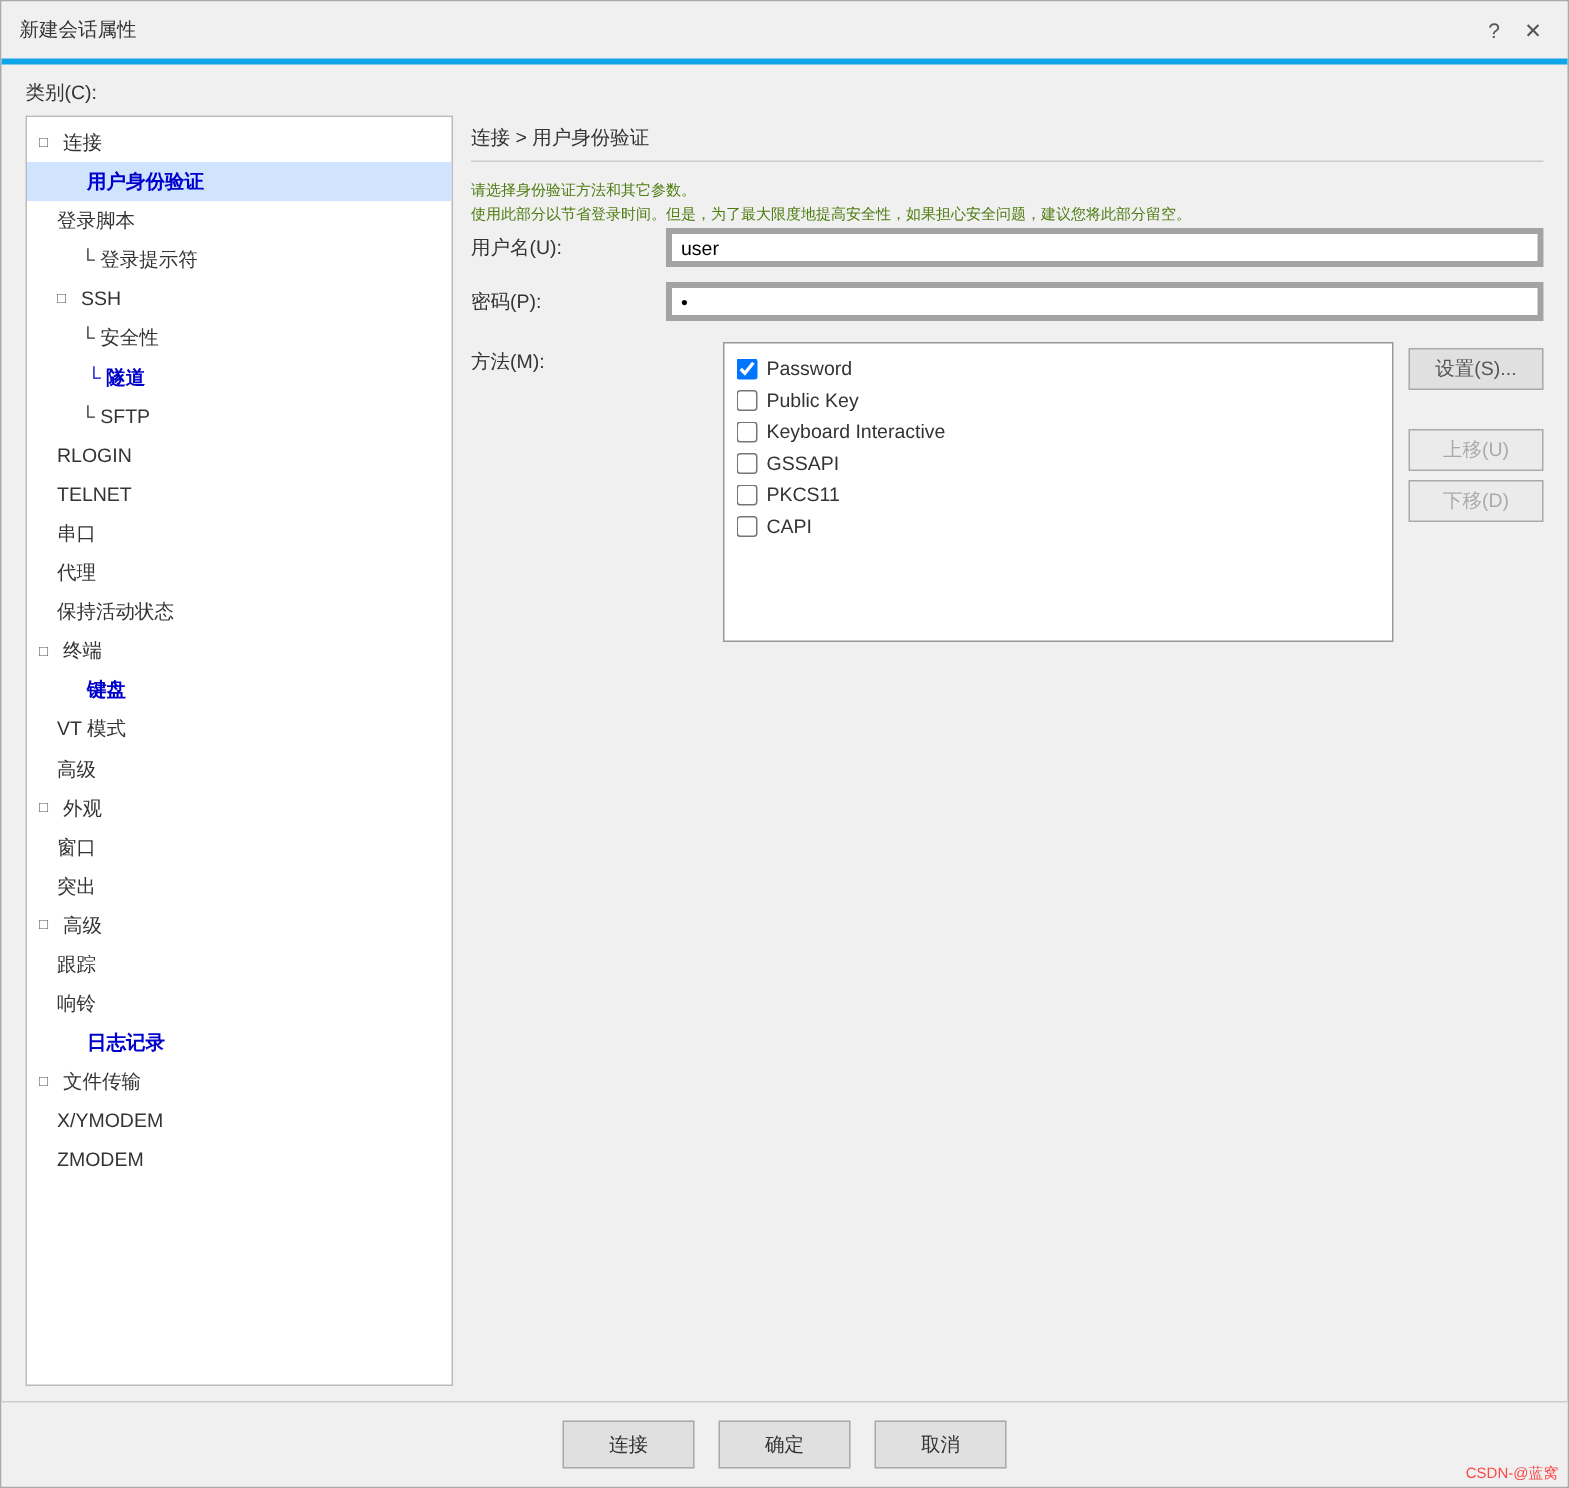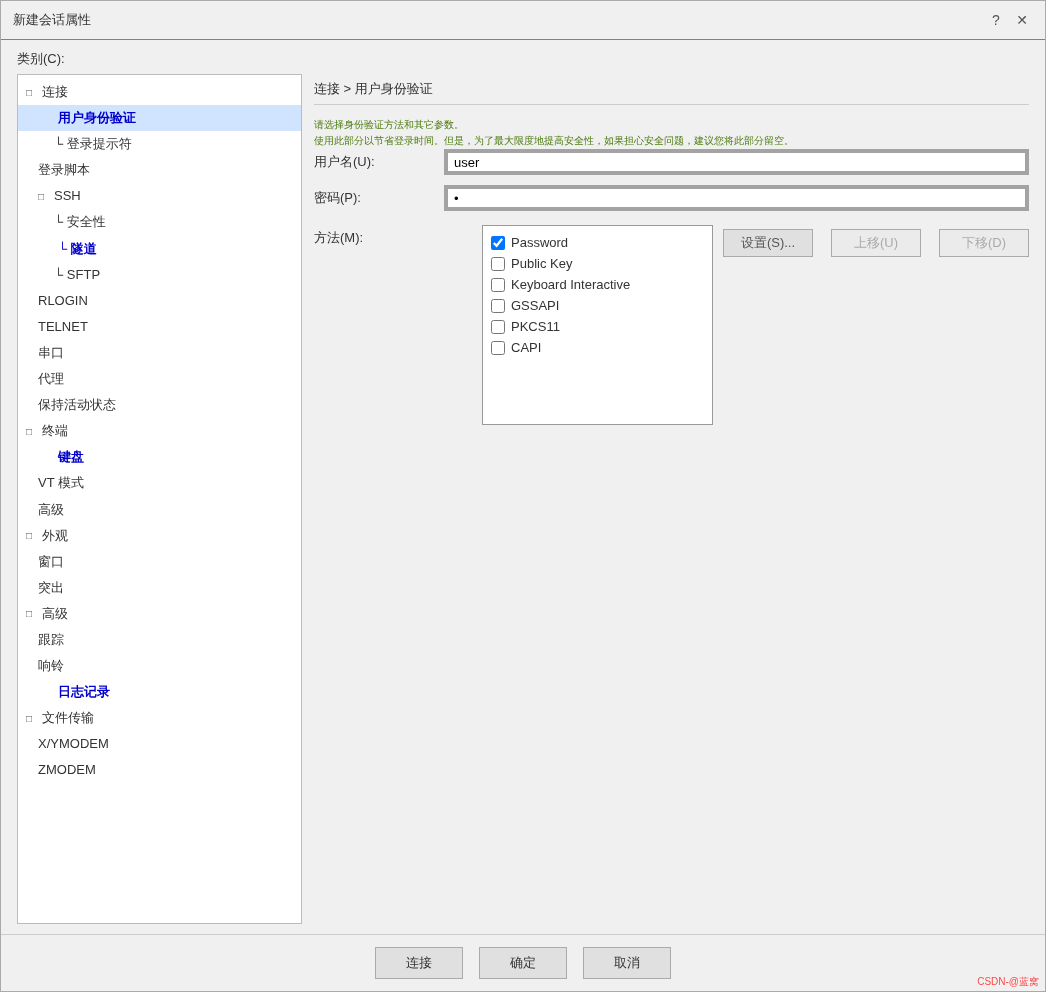--- a/index.html
+++ b/index.html
@@ -21,21 +21,21 @@
       display: flex;
       flex-direction: column;
       position: relative;
     }
     .title-bar {
       display: flex;
       align-items: center;
       justify-content: space-between;
       padding: 8px 12px;
       background: #f0f0f0;
-      border-bottom: 1px solid #0ea5e9;
+      border-bottom: 4px solid #0ea5e9;
     }
     .title-bar-text {
       font-size: 13px;
       color: #333;
     }
     .title-bar-buttons {
       display: flex;
       gap: 4px;
     }
     .title-btn {
@@ -157,21 +157,22 @@
       font-size: 13px;
       color: #333;
     }
     .method-item input[type=checkbox] {
       margin-right: 6px;
       width: 14px;
       height: 14px;
     }
     .method-buttons {
       display: flex;
-      gap: 18px;
+      flex-direction: column;
+      gap: 6px;
       padding-top: 4px;
     }
     .method-btn {
       width: 90px;
       height: 28px;
       background: #e0e0e0;
       border: 1px solid #aaa;
       cursor: pointer;
       font-size: 13px;
       color: #555;
@@ -236,26 +237,26 @@
 
         <div class="tree-item">
           <span class="tree-toggle">□</span>
           <span>连接</span>
         </div>
 
         <div class="tree-item indent1 selected bold">
           <span>用户身份验证</span>
         </div>
 
+        <div class="tree-item indent1">
+          <span>登录脚本</span>
+        </div>
+
         <div class="tree-item indent2">
           <span>└ 登录提示符</span>
-        </div>
-
-        <div class="tree-item indent1">
-          <span>登录脚本</span>
         </div>
 
         <div class="tree-item indent1">
           <span class="tree-toggle">□</span>
           <span>SSH</span>
         </div>
 
         <div class="tree-item indent2">
           <span>└ 安全性</span>
         </div>

